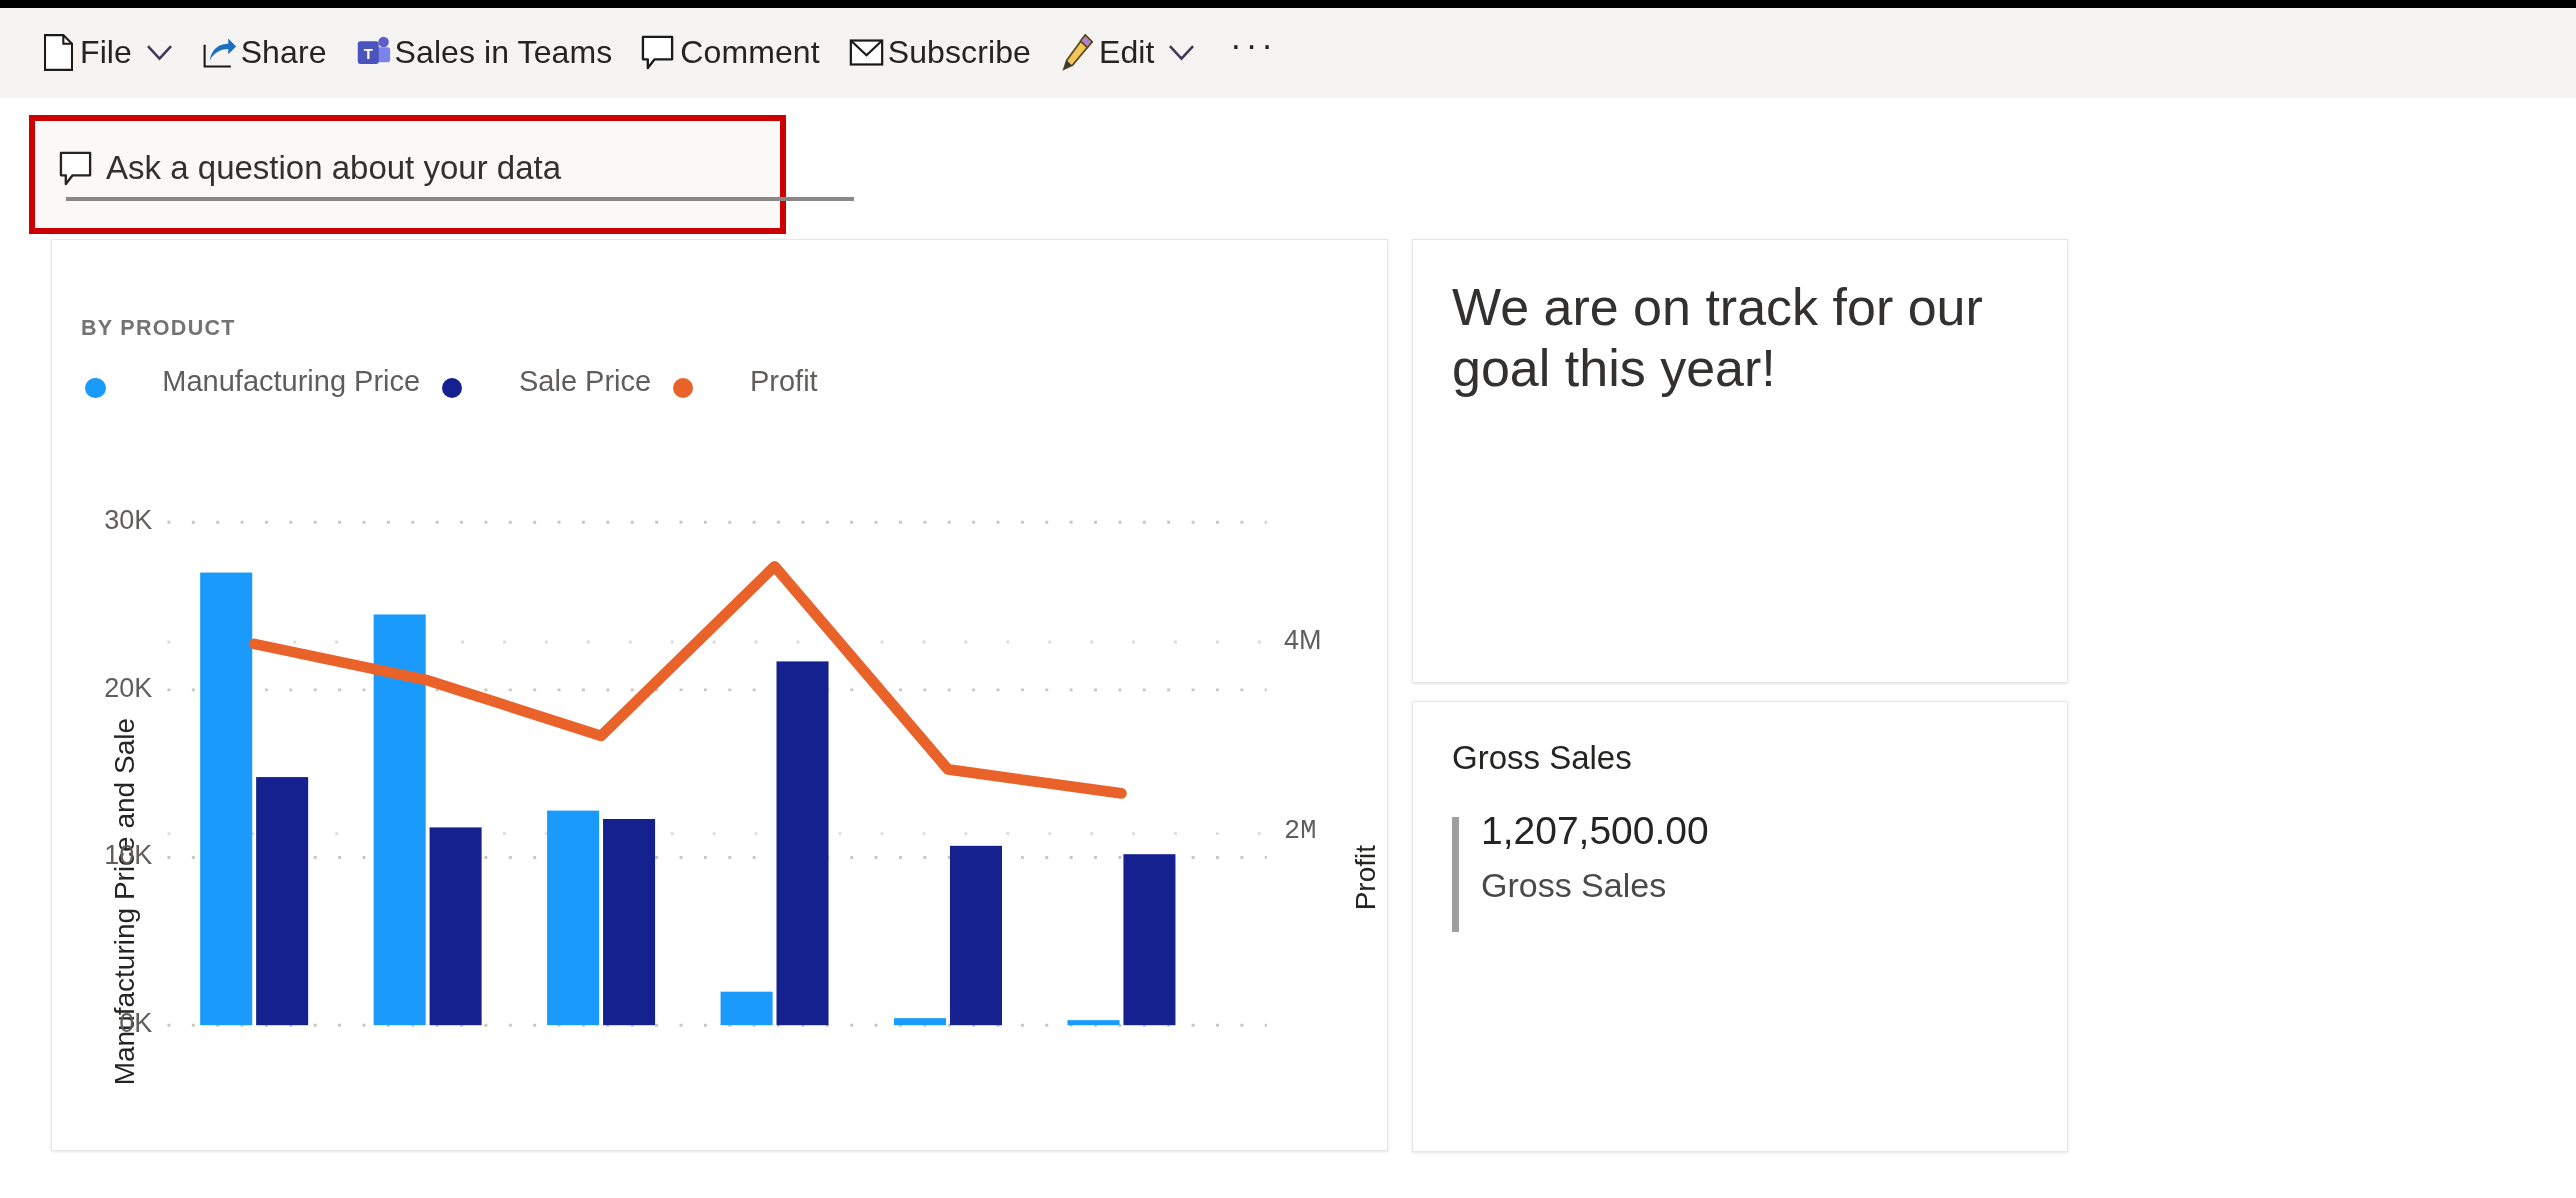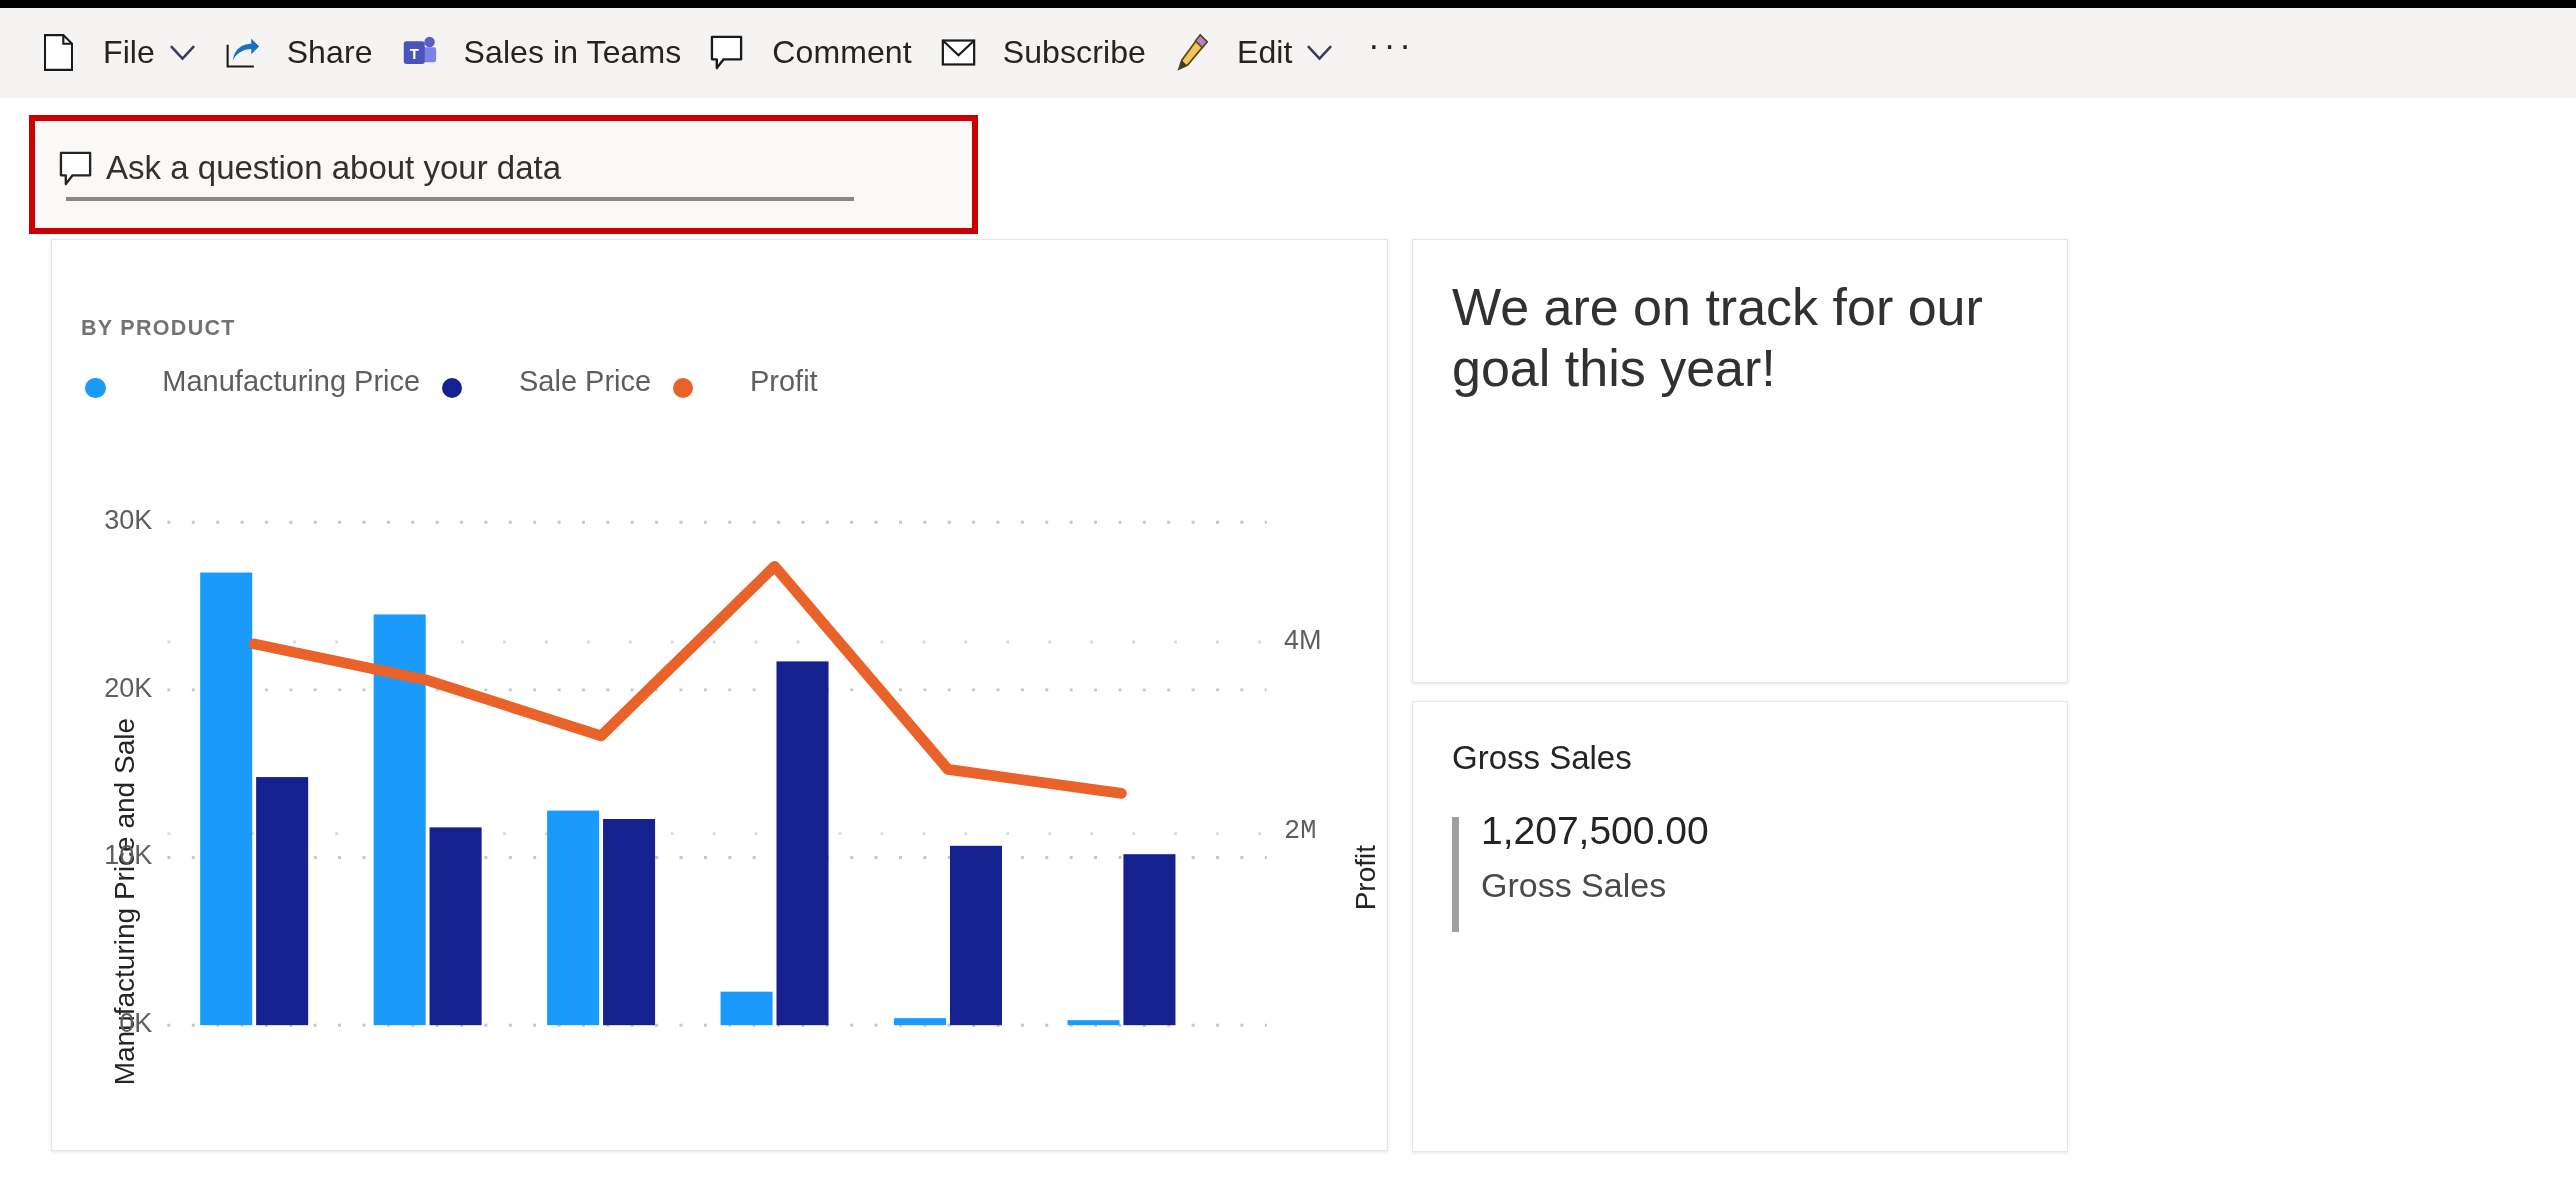--- a/index.html
+++ b/index.html
@@ -40,21 +40,21 @@
     display: flex;
     align-items: center;
     height: 59px;
     margin-right: 29px;
     cursor: pointer;
     white-space: nowrap;
   }
   .cmd-label {
     font-size: 32px;
     color: #252423;
-    margin-left: 27px;
+    margin-left: 4px;
     letter-spacing: 0.1px;
   }
   .cmd-icon {
     display: inline-flex;
     align-items: center;
     justify-content: center;
     width: 35px;
     height: 39px;
   }
   .chev {
@@ -69,21 +69,21 @@
     line-height: 17.6px;
     padding-bottom: 15.6px;
     cursor: pointer;
     margin-left: 5.9px;
   }
 
   
   .qna-highlight {
     position: absolute;
     left: 29px; top: 115px;
-    width: 949px;
+    width: 757px;
     height: 119px;
     border: 6.8px solid #cc0000;
     box-sizing: border-box;
     background: #faf9f8;
   }
   .qna-inner {
     position: absolute;
     left: 24.4px;
     top: 19.5px;
     right: 24.4px;

